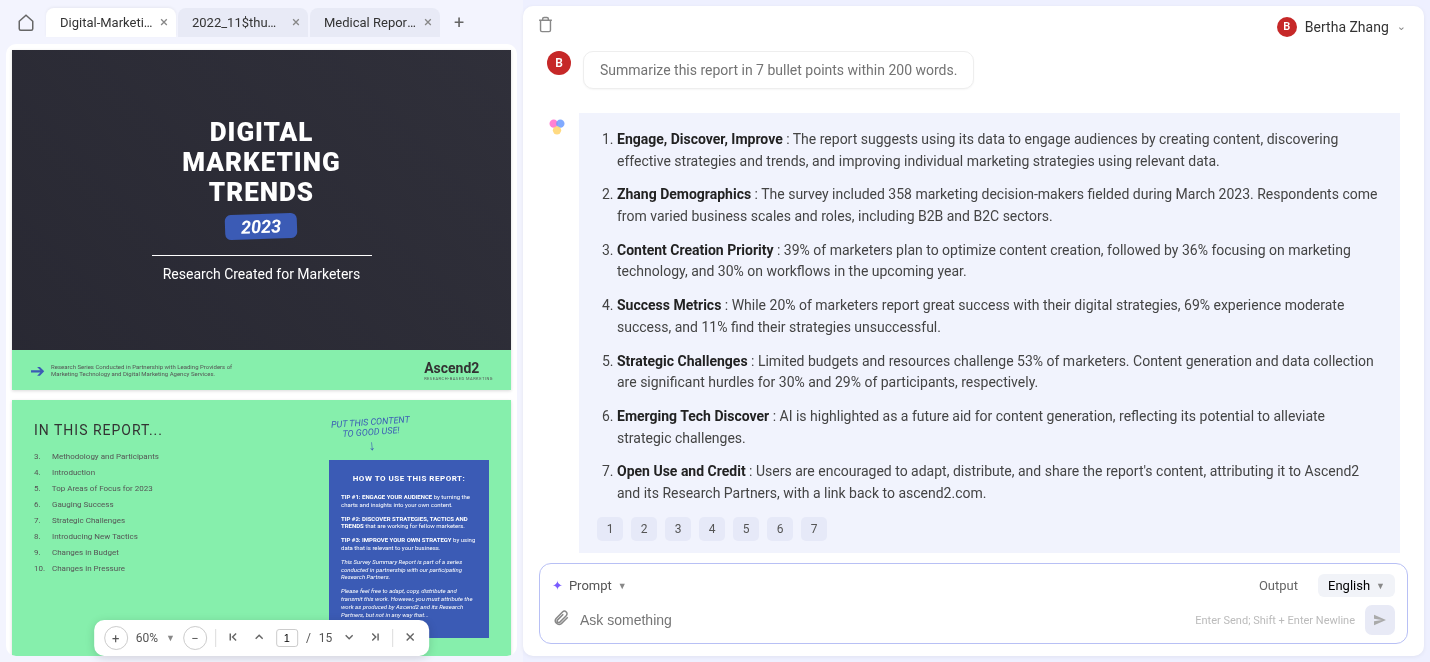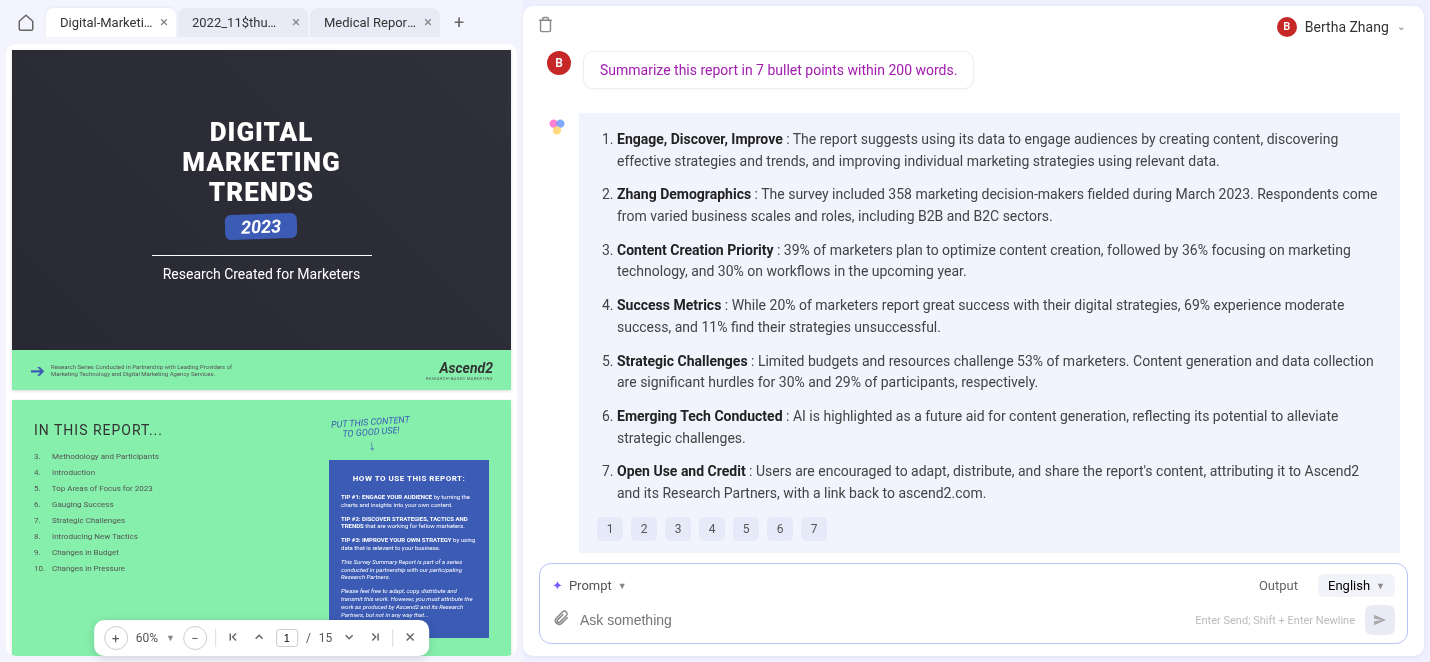--- a/index.html
+++ b/index.html
@@ -43,21 +43,21 @@
 .pginput { width: 22px; text-align: center; border: 1px solid #ccc; border-radius: 3px; font-size: 11px; padding: 2px; }
 
 .right-panel { flex: 1; background: #fff; margin: 6px 6px 6px 0; border-radius: 10px; display: flex; flex-direction: column; position: relative; box-shadow: 0 1px 4px rgba(0,0,0,0.06); }
 .right-header { display: flex; justify-content: space-between; align-items: center; padding: 10px 18px 4px 14px; }
 .trash { color: #888; cursor: pointer; }
 .user-chip { display: flex; align-items: center; gap: 8px; font-size: 14px; color: #333; cursor: pointer; }
 .avatar { width: 20px; height: 20px; border-radius: 50%; background: #c62828; color: #fff; display: flex; align-items: center; justify-content: center; font-size: 11px; font-weight: 600; }
 .chev { color: #888; font-size: 11px; }
 .chat-area { flex: 1; padding: 10px 24px 10px 24px; overflow-y: auto; }
 .user-msg-row { display: flex; align-items: flex-start; gap: 12px; margin-bottom: 24px; }
-.user-msg-bubble { background: #fff; border: 1px solid #eee; border-radius: 10px; padding: 10px 16px; font-size: 14px; color: #a21caf; box-shadow: 0 1px 2px rgba(0,0,0,0.04); }
+.user-msg-bubble { background: #fff; border: 1px solid #eee; border-radius: 10px; padding: 10px 16px; font-size: 14px; color: #737373; box-shadow: 0 1px 2px rgba(0,0,0,0.04); }
 .ai-row { display: flex; align-items: flex-start; gap: 12px; }
 .ai-icon { width: 20px; height: 20px; flex-shrink: 0; margin-top: 4px; }
 .ai-bubble { background: #f1f3fd; border-radius: 0; padding: 16px 18px 12px 18px; flex: 1; }
 .ol { list-style: decimal; padding-left: 20px; font-size: 14px; color: #444; line-height: 1.55; }
 .ol li { margin-bottom: 12px; }
 .ol b { color: #222; }
 .refs { display: flex; gap: 8px; margin-top: 4px; }
 .ref-chip { width: 26px; height: 24px; background: #e6e9f8; border-radius: 5px; display: flex; align-items: center; justify-content: center; font-size: 12px; color: #555; cursor: pointer; }
 .input-area { margin: 0 16px 12px 16px; border: 1.5px solid #b8c0f5; border-radius: 12px; padding: 10px 12px 8px 12px; }
 .input-top { display: flex; justify-content: space-between; align-items: center; font-size: 13px; margin-bottom: 8px; }
@@ -109,21 +109,21 @@
           </div>
           <div class="year-badge">2023</div>
           <hr class="cover-hr">
           <div class="cover-sub">Research Created for Marketers</div>
         </div>
         <div class="cover-bottom">
           <div style="display:flex;align-items:center;max-width:230px;">
             <span class="arrow-ico">➔</span>
             <span>Research Series Conducted in Partnership with Leading Providers of Marketing Technology and Digital Marketing Agency Services.</span>
           </div>
-          <div style="text-align:right;font-style:italic;">
+          <div style="">
             <div class="ascend">Ascend2</div>
             <div style="font-size:4px;letter-spacing:0.5px;">RESEARCH-BASED MARKETING</div>
           </div>
         </div>
       </div>
 
       <div class="page page2">
         <div class="p2-title">IN THIS REPORT...</div>
         <div class="handwrite"><span style="white-space:pre-line;">PUT THIS CONTENT
 TO GOOD USE!</span><br><span style="font-size:14px;">↓</span></div>
@@ -207,21 +207,21 @@
             <circle cx="12" cy="16" r="5" fill="#ffd36b" opacity="0.85"></circle>
           </svg>
       </div>
       <div class="ai-bubble">
         <ol class="ol" id="bullets-host">
             <li><b>Engage, Discover, Improve</b> : The report suggests using its data to engage audiences by creating content, discovering effective strategies and trends, and improving individual marketing strategies using relevant data.</li>
             <li><b>Zhang Demographics</b> : The survey included 358 marketing decision-makers fielded during March 2023. Respondents come from varied business scales and roles, including B2B and B2C sectors.</li>
             <li><b>Content Creation Priority</b> : 39% of marketers plan to optimize content creation, followed by 36% focusing on marketing technology, and 30% on workflows in the upcoming year.</li>
             <li><b>Success Metrics</b> : While 20% of marketers report great success with their digital strategies, 69% experience moderate success, and 11% find their strategies unsuccessful.</li>
             <li><b>Strategic Challenges</b> : Limited budgets and resources challenge 53% of marketers. Content generation and data collection are significant hurdles for 30% and 29% of participants, respectively.</li>
-            <li><b>Emerging Tech Conducted</b> : AI is highlighted as a future aid for content generation, reflecting its potential to alleviate strategic challenges.</li>
+            <li><b>Emerging Tech Discover</b> : AI is highlighted as a future aid for content generation, reflecting its potential to alleviate strategic challenges.</li>
             <li><b>Open Use and Credit</b> : Users are encouraged to adapt, distribute, and share the report's content, attributing it to Ascend2 and its Research Partners, with a link back to ascend2.com.</li>
           </ol>
         <div class="refs" id="refs-host">
             <div class="ref-chip">1</div>
             <div class="ref-chip">2</div>
             <div class="ref-chip">3</div>
             <div class="ref-chip">4</div>
             <div class="ref-chip">5</div>
             <div class="ref-chip">6</div>
             <div class="ref-chip">7</div>

